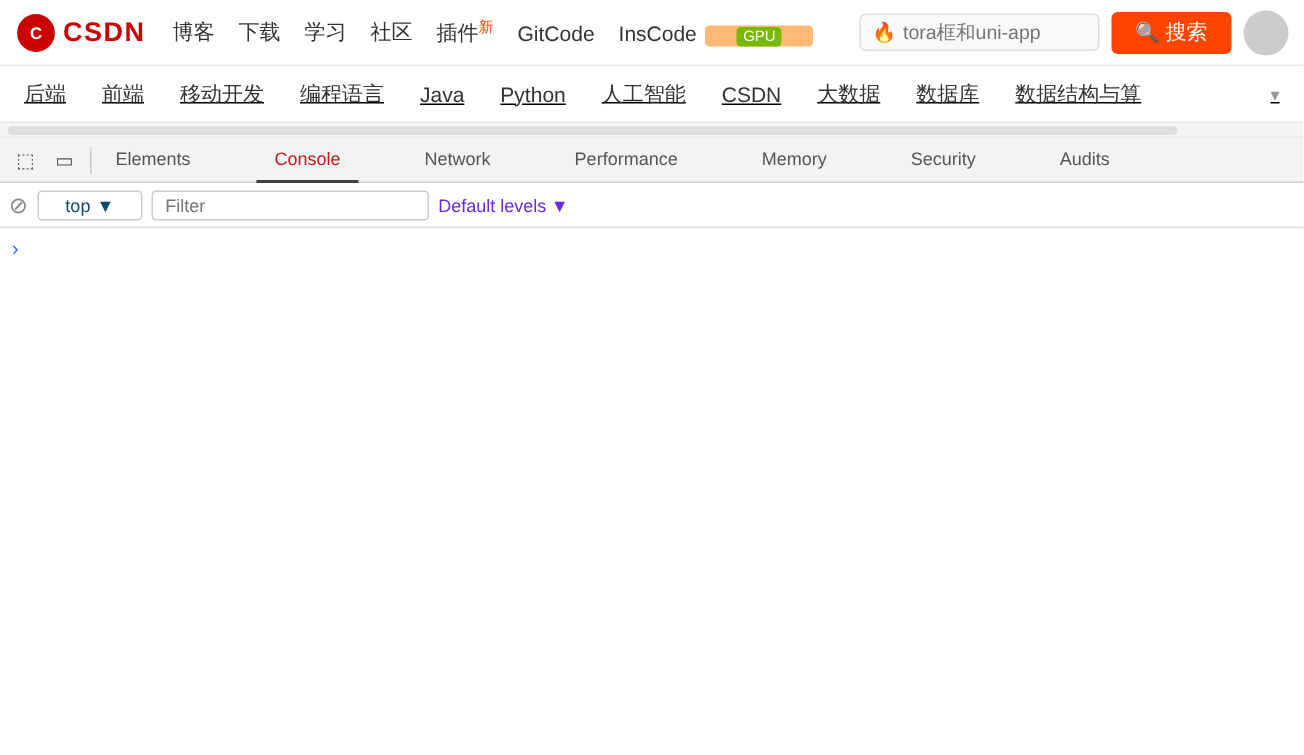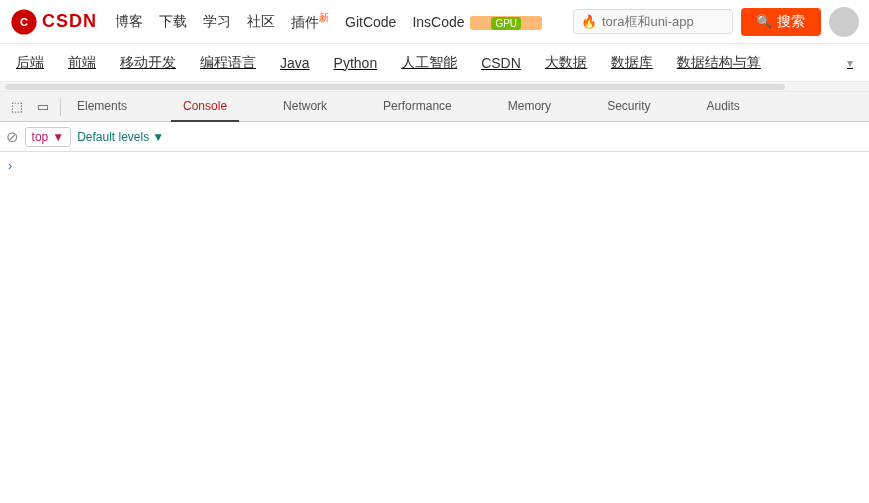--- a/index.html
+++ b/index.html
@@ -215,40 +215,40 @@
     .no-entry-icon {
       color: #888;
       font-size: 15px;
       cursor: pointer;
     }
     .context-select {
       display: flex;
       align-items: flex-start;
       border: 1px solid #ccc;
       border-radius: 3px;
-      padding: 2px 6px;
-      font-size: 12px;
-      color: #be185d;
+      padding: 2px 18px;
+      font-size: 12px;
+      color: #0c4a6e;
       cursor: pointer;
       gap: 4px;
       background: #fff;
     }
     .filter-input {
       border: 1px solid #ccc;
       border-radius: 3px;
       padding: 2px 8px;
       font-size: 12px;
       width: 185px;
       outline: none;
     }
     .levels-select {
       display: flex;
       align-items: flex-end;
       font-size: 12px;
-      color: #0f766e;
+      color: #6d28d9;
       cursor: pointer;
       gap: 3px;
     }
 
     
     .console-area {
       background: #fff;
       flex: 1;
       padding: 4px 8px;
       min-height: 300px;
@@ -347,20 +347,21 @@
       <div class="devtools-tab">Audits</div>
     </div>
   </div>
 
   <div class="console-toolbar">
     <span class="no-entry-icon">⊘</span>
     <div class="context-select">
       <span>top</span>
       <span>▼</span>
     </div>
+    <input class="filter-input" type="text" placeholder="Filter" style="">
     <div class="levels-select">
       <span>Default levels</span>
       <span>▼</span>
     </div>
   </div>
 
   <div class="console-area">
     <div class="console-arrow">›</div>
   </div>
 </div>

